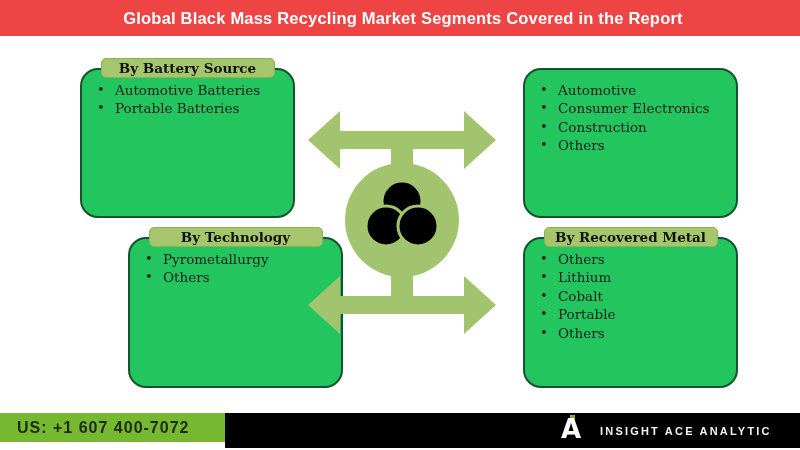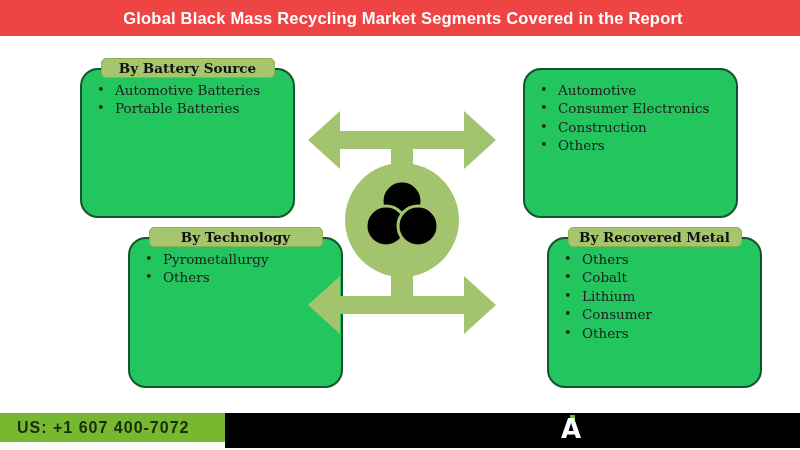--- a/index.html
+++ b/index.html
@@ -20,21 +20,21 @@
   }
 
   
   .segment-box {
     position:absolute; width:215px; background:#22c55e;
     border:2px solid #14532d; border-radius:18px;
   }
   .box-tl { left:80px;  top:68px;  height:150px; }
   .box-tr { left:523px; top:68px;  height:150px; }
   .box-bl { left:80px;  top:237px; height:151px;margin-left:48px; }
-  .box-br { left:547px; top:237px; height:151px; }
+  .box-br { left:523px; top:237px; height:151px; }
 
   .segment-header {
     position:absolute; top:-12px; left:50%; transform:translateX(-50%);
     width:174px; height:20px; line-height:19px;
     background:#a5c66d; border:1px solid #8fb052; border-radius:5px;
     text-align:center; font-family:"DejaVu Serif","Liberation Serif",serif;
     font-weight:bold; font-size:13.5px; color:#111111;
   }
 
   .segment-list {
@@ -111,23 +111,23 @@
   <ul class="segment-list">
       <li>Pyrometallurgy</li>
       <li>Others</li>
     </ul>
 </div>
 
 <div class="segment-box box-br">
   <div class="segment-header">By Recovered Metal</div>
   <ul class="segment-list">
       <li>Others</li>
+      <li>Lithium</li>
       <li>Cobalt</li>
-      <li>Lithium</li>
-      <li>Consumer</li>
+      <li>Portable</li>
       <li>Others</li>
     </ul>
 </div>
 
 <svg class="center-graphic" viewBox="0 0 200 250" xmlns="http://www.w3.org/2000/svg">
   <path class="green-fill" d="M8 45 L40 16 L40 36 L164 36 L164 16 L196 45 L164 74 L164 54 L40 54 L40 74 Z"></path>
   <rect class="green-fill" x="91" y="44" width="22" height="32"></rect>
   <circle class="green-fill" cx="102" cy="125" r="57"></circle>
   <g>
     <circle class="venn-circle" cx="102" cy="106" r="20"></circle>
@@ -140,13 +140,14 @@
 
 <div class="phone-bar">
   <span>US: +1 607 400-7072</span>
 </div>
 
 <div class="brand-bar">
   <div class="brand-logo">
     <div class="logo-dot"></div>
     <div class="logo-a">A</div>
   </div>
+  <div class="brand-text">INSIGHT ACE ANALYTIC</div>
 </div>
 
 </body></html>

